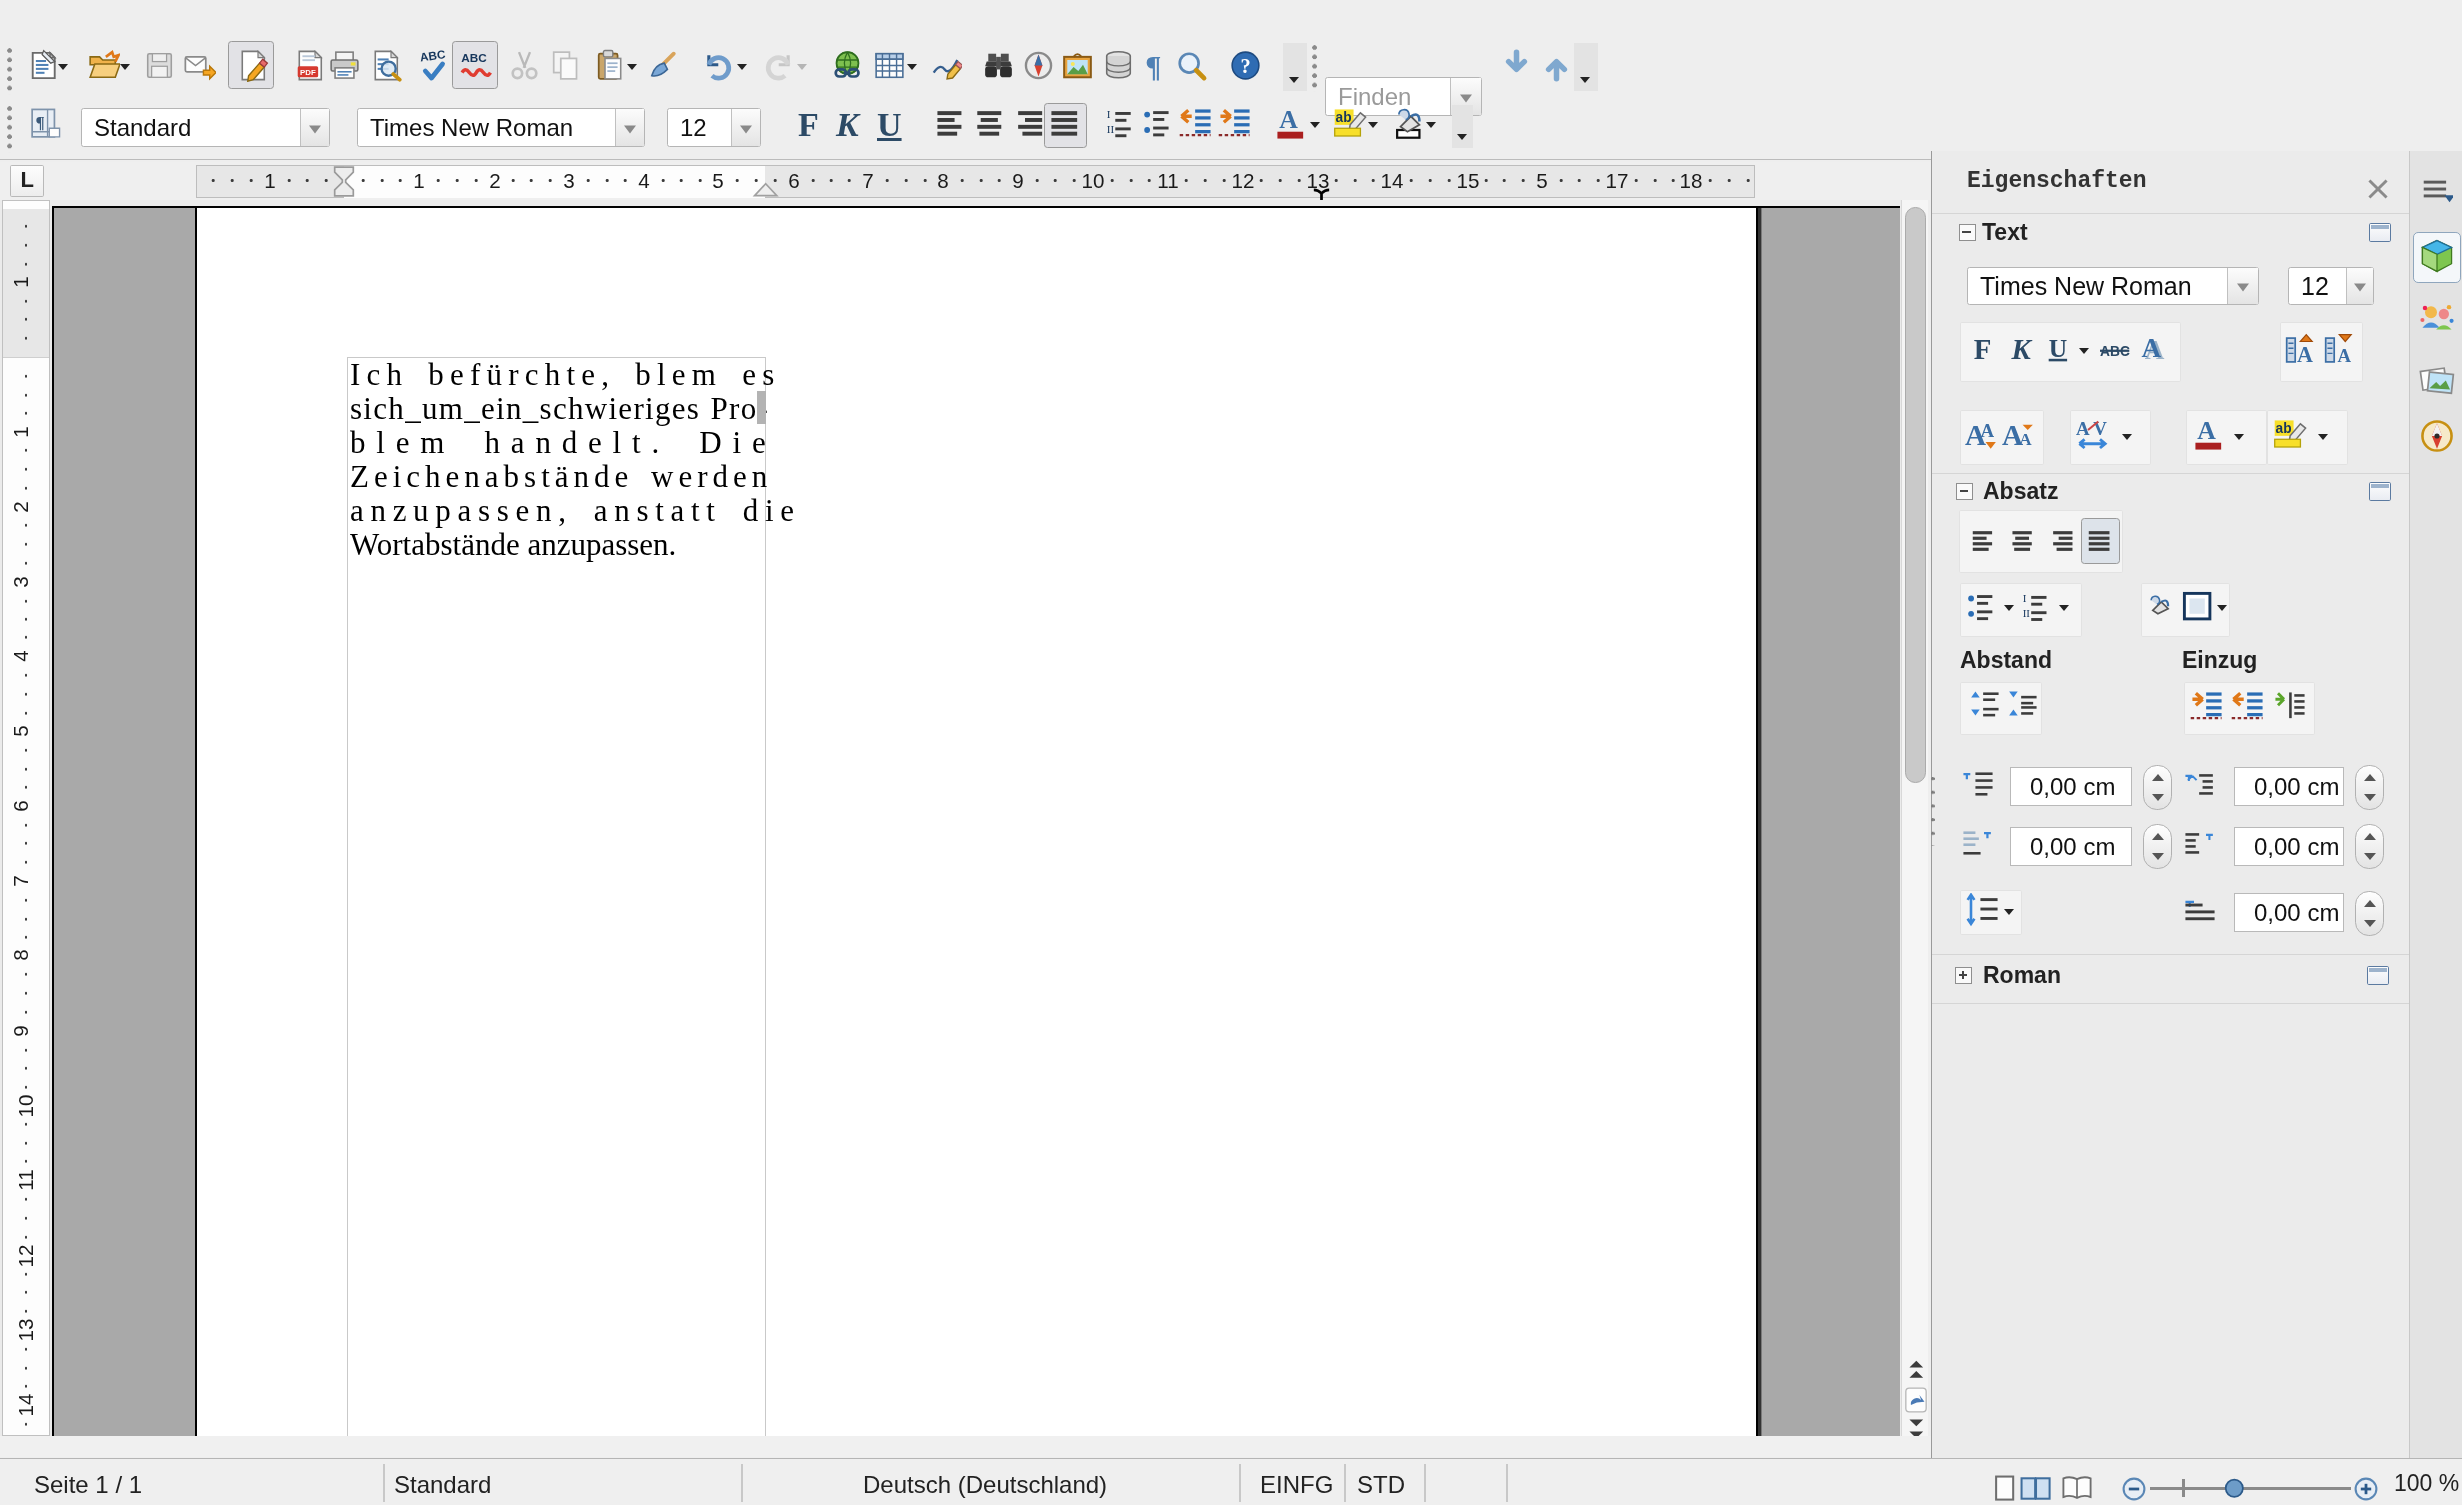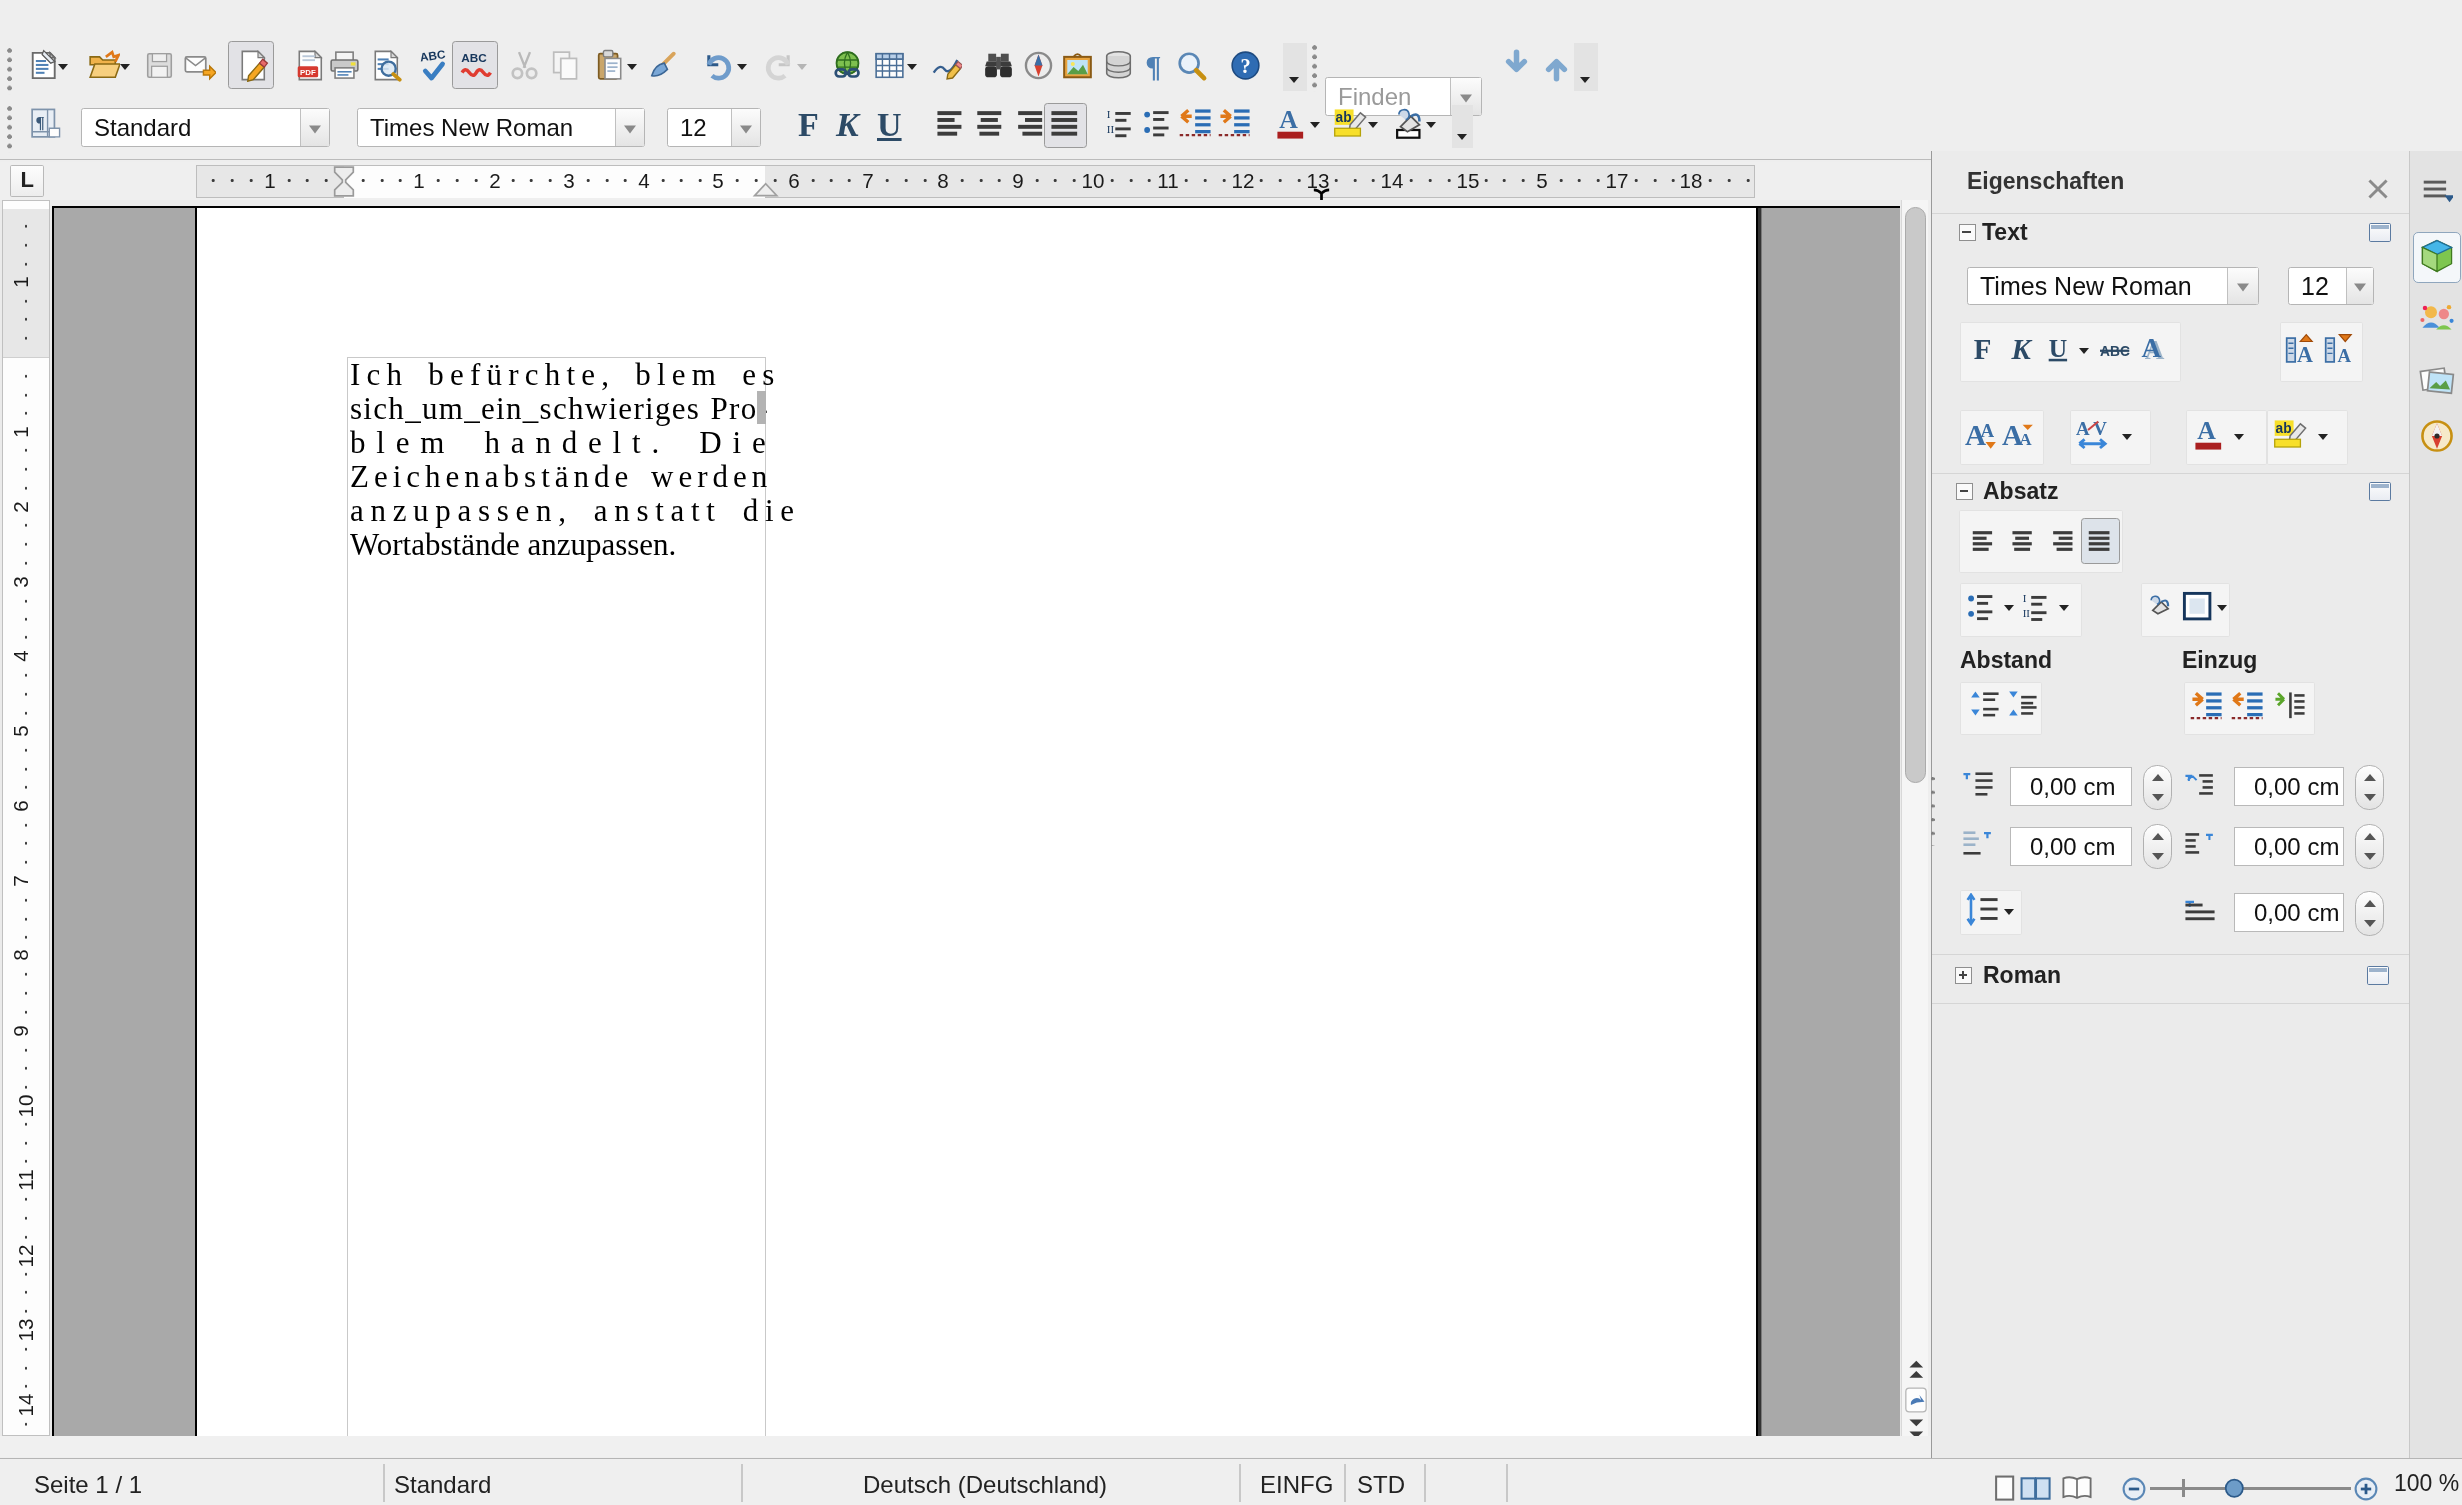--- a/index.html
+++ b/index.html
@@ -587,21 +587,21 @@
         <circle cx="15" cy="15" r="12" fill="#e8eef5" stroke="#5a87b5" stroke-width="2.4"></circle>
         <rect x="9" y="13.4" width="12" height="3.2" fill="#2c5a8a"></rect>
         <rect x="13.4" y="9" width="3.2" height="12" fill="#2c5a8a"></rect>
       </svg>
 <div style="position:absolute;left:2394px;top:1470px;font-size:23px;color:#222;white-space:nowrap;">100 %</div>
     </div>
 
   <div id="sidebar">
     <div style="position:absolute;left:-0.9px;top:626px;width:3.4px;height:69px;background-image:radial-gradient(circle at 1.7px 1.7px,#7d7d7d 1.4px,transparent 1.9px);background-size:3.4px 13.7px;"></div>
     <div id="sbcontent">
-        <div style="position:absolute;left:35px;top:17px;font-size:23px;font-weight:bold;color:#333;">Eigenschaften</div>
+        <div style="position:absolute;left:35px;top:17px;font-size:23px;font-weight:bold;color:#333;font-family:Liberation Mono, monospace;">Eigenschaften</div>
 <svg style="position:absolute;left:434px;top:26px;" width="24" height="24" viewBox="0 0 28 28">
           <path d="M4 4 L24 24 M24 4 L4 24" stroke="#8a8a8a" stroke-width="3.4"></path>
         </svg>
 <div class="sdivider" style="top:62px;"></div>
 <div class="collapse" style="left:26.6px;top:73px;"></div>
 <div class="shead" style="left:50px;top:68px;">Text</div>
 <div class="panelico" style="left:437px;top:72px;"></div>
 <div class="combo" style="left:35px;top:116px;width:292px;height:38px;">
           <span class="ctext" style="font-size:25px;">Times New Roman</span>
           <span class="cbtn" style="width:31px;"></span>

